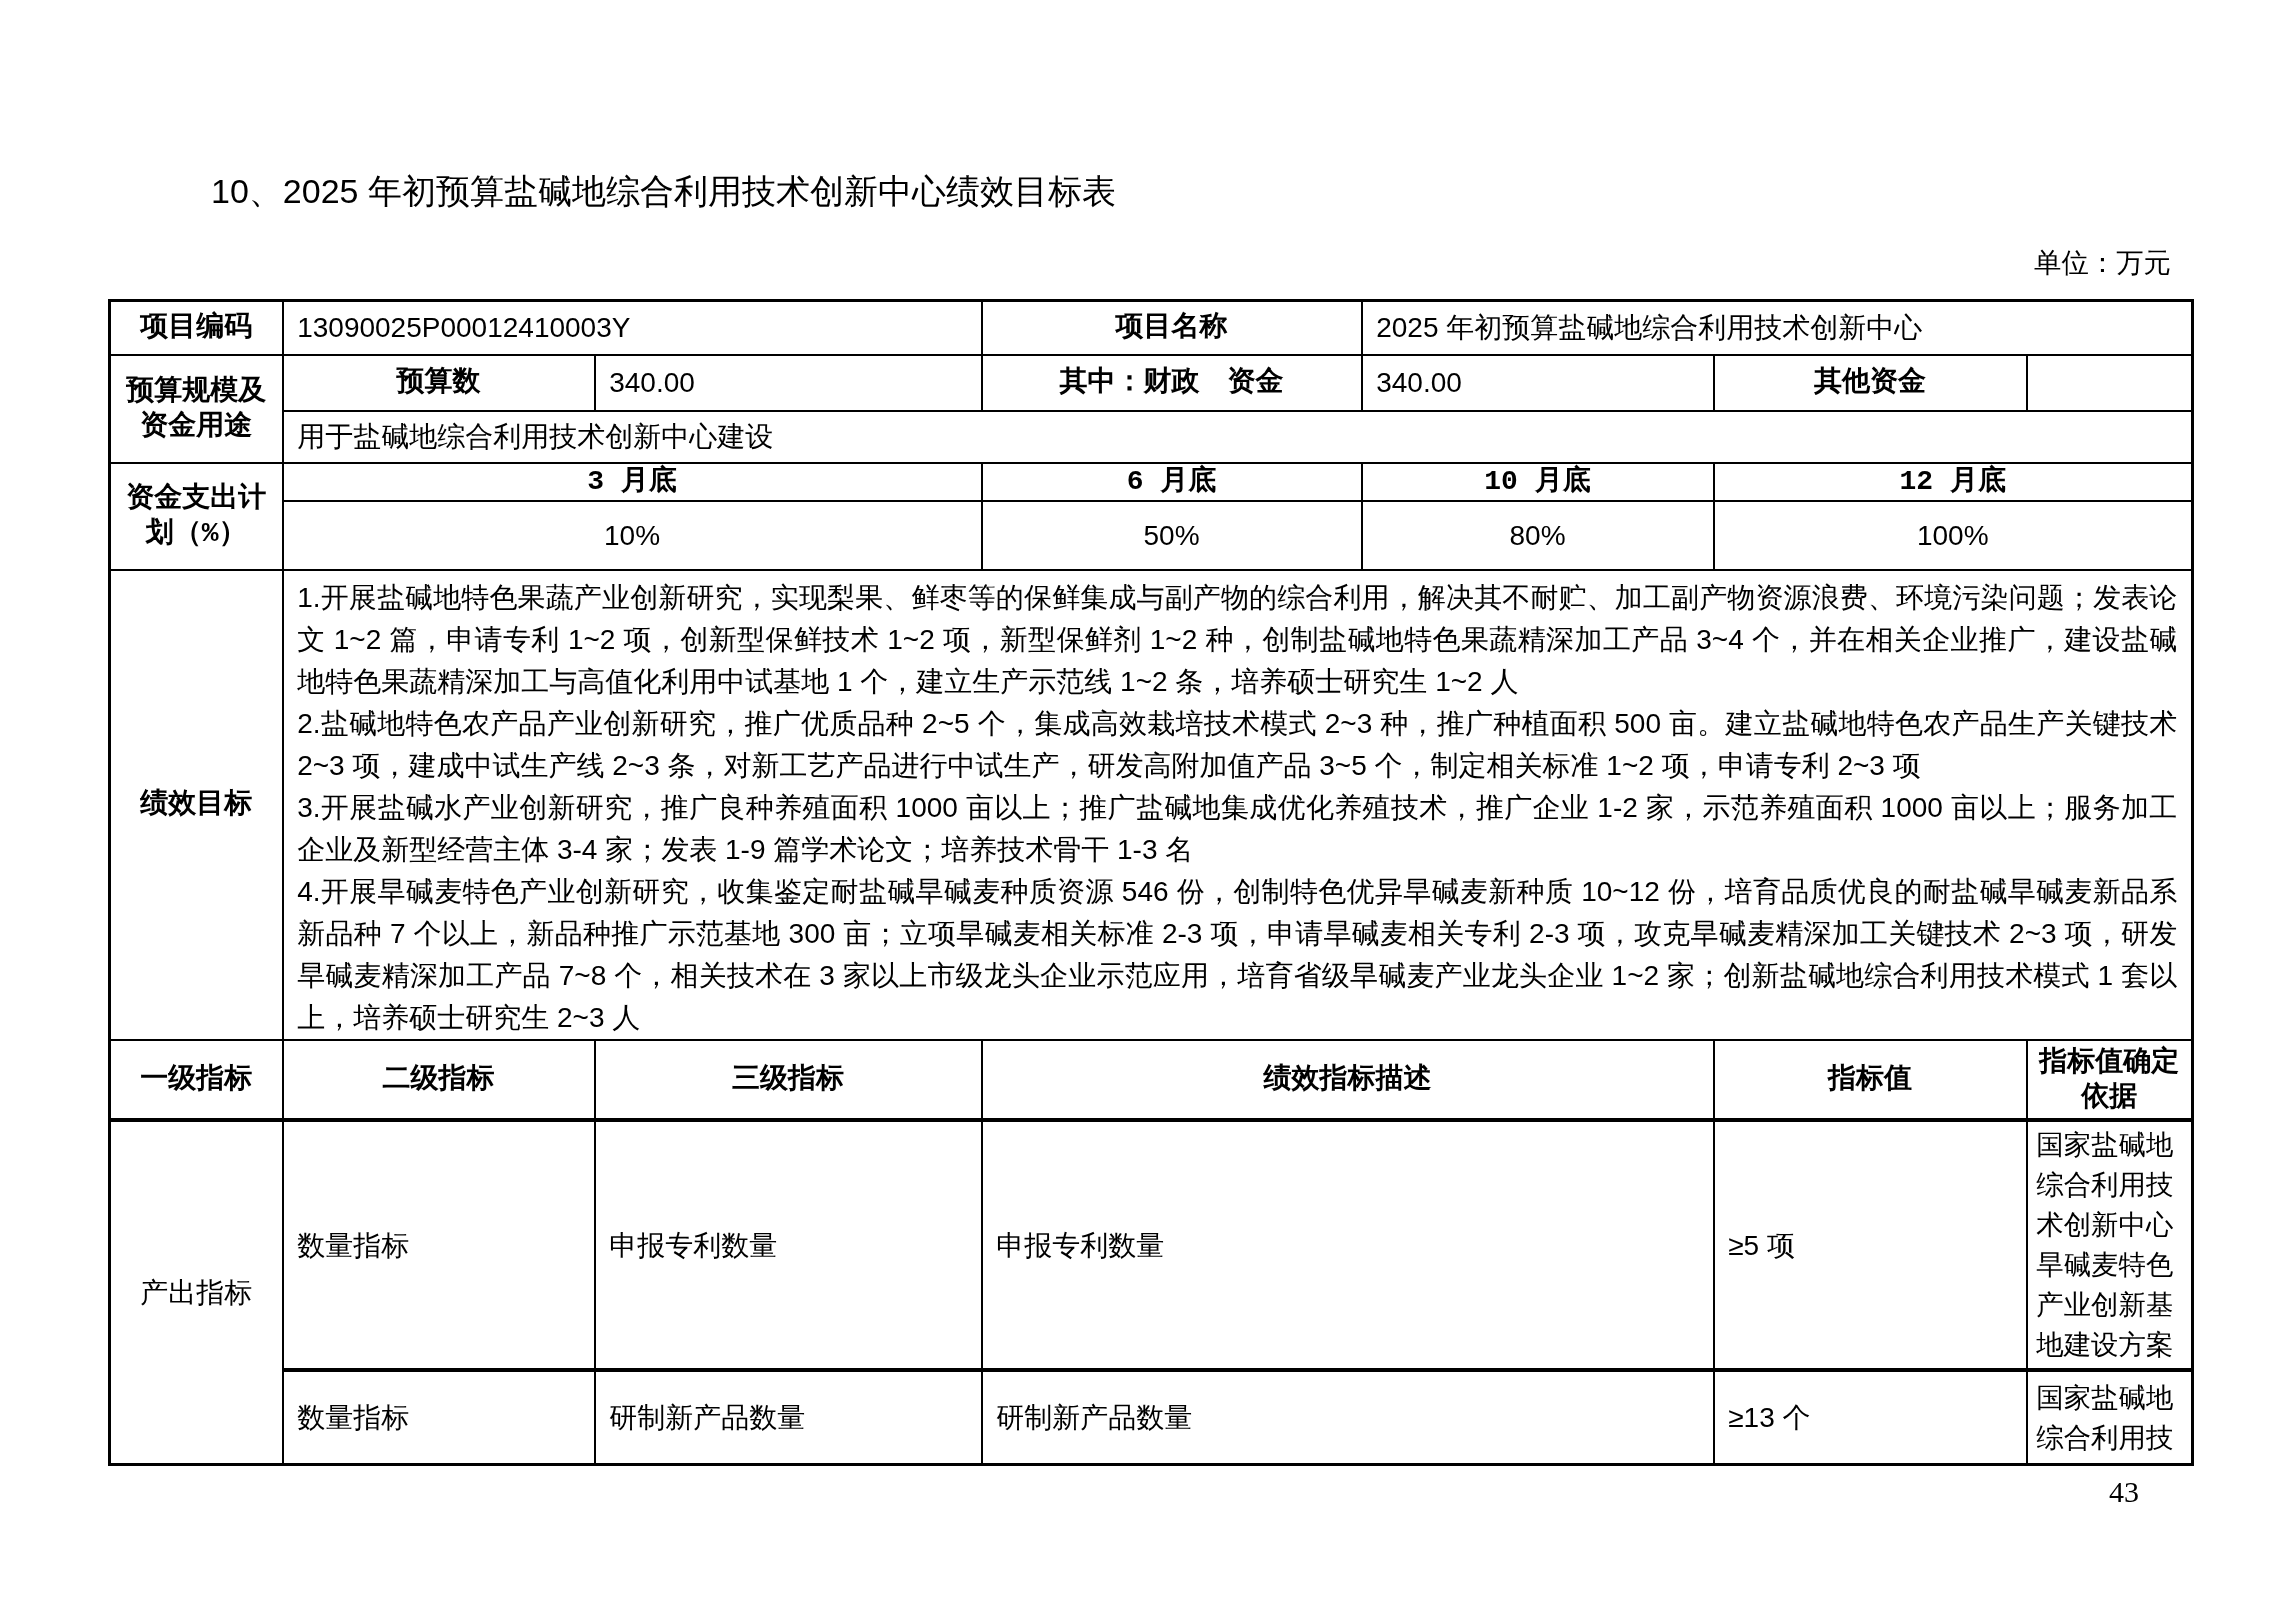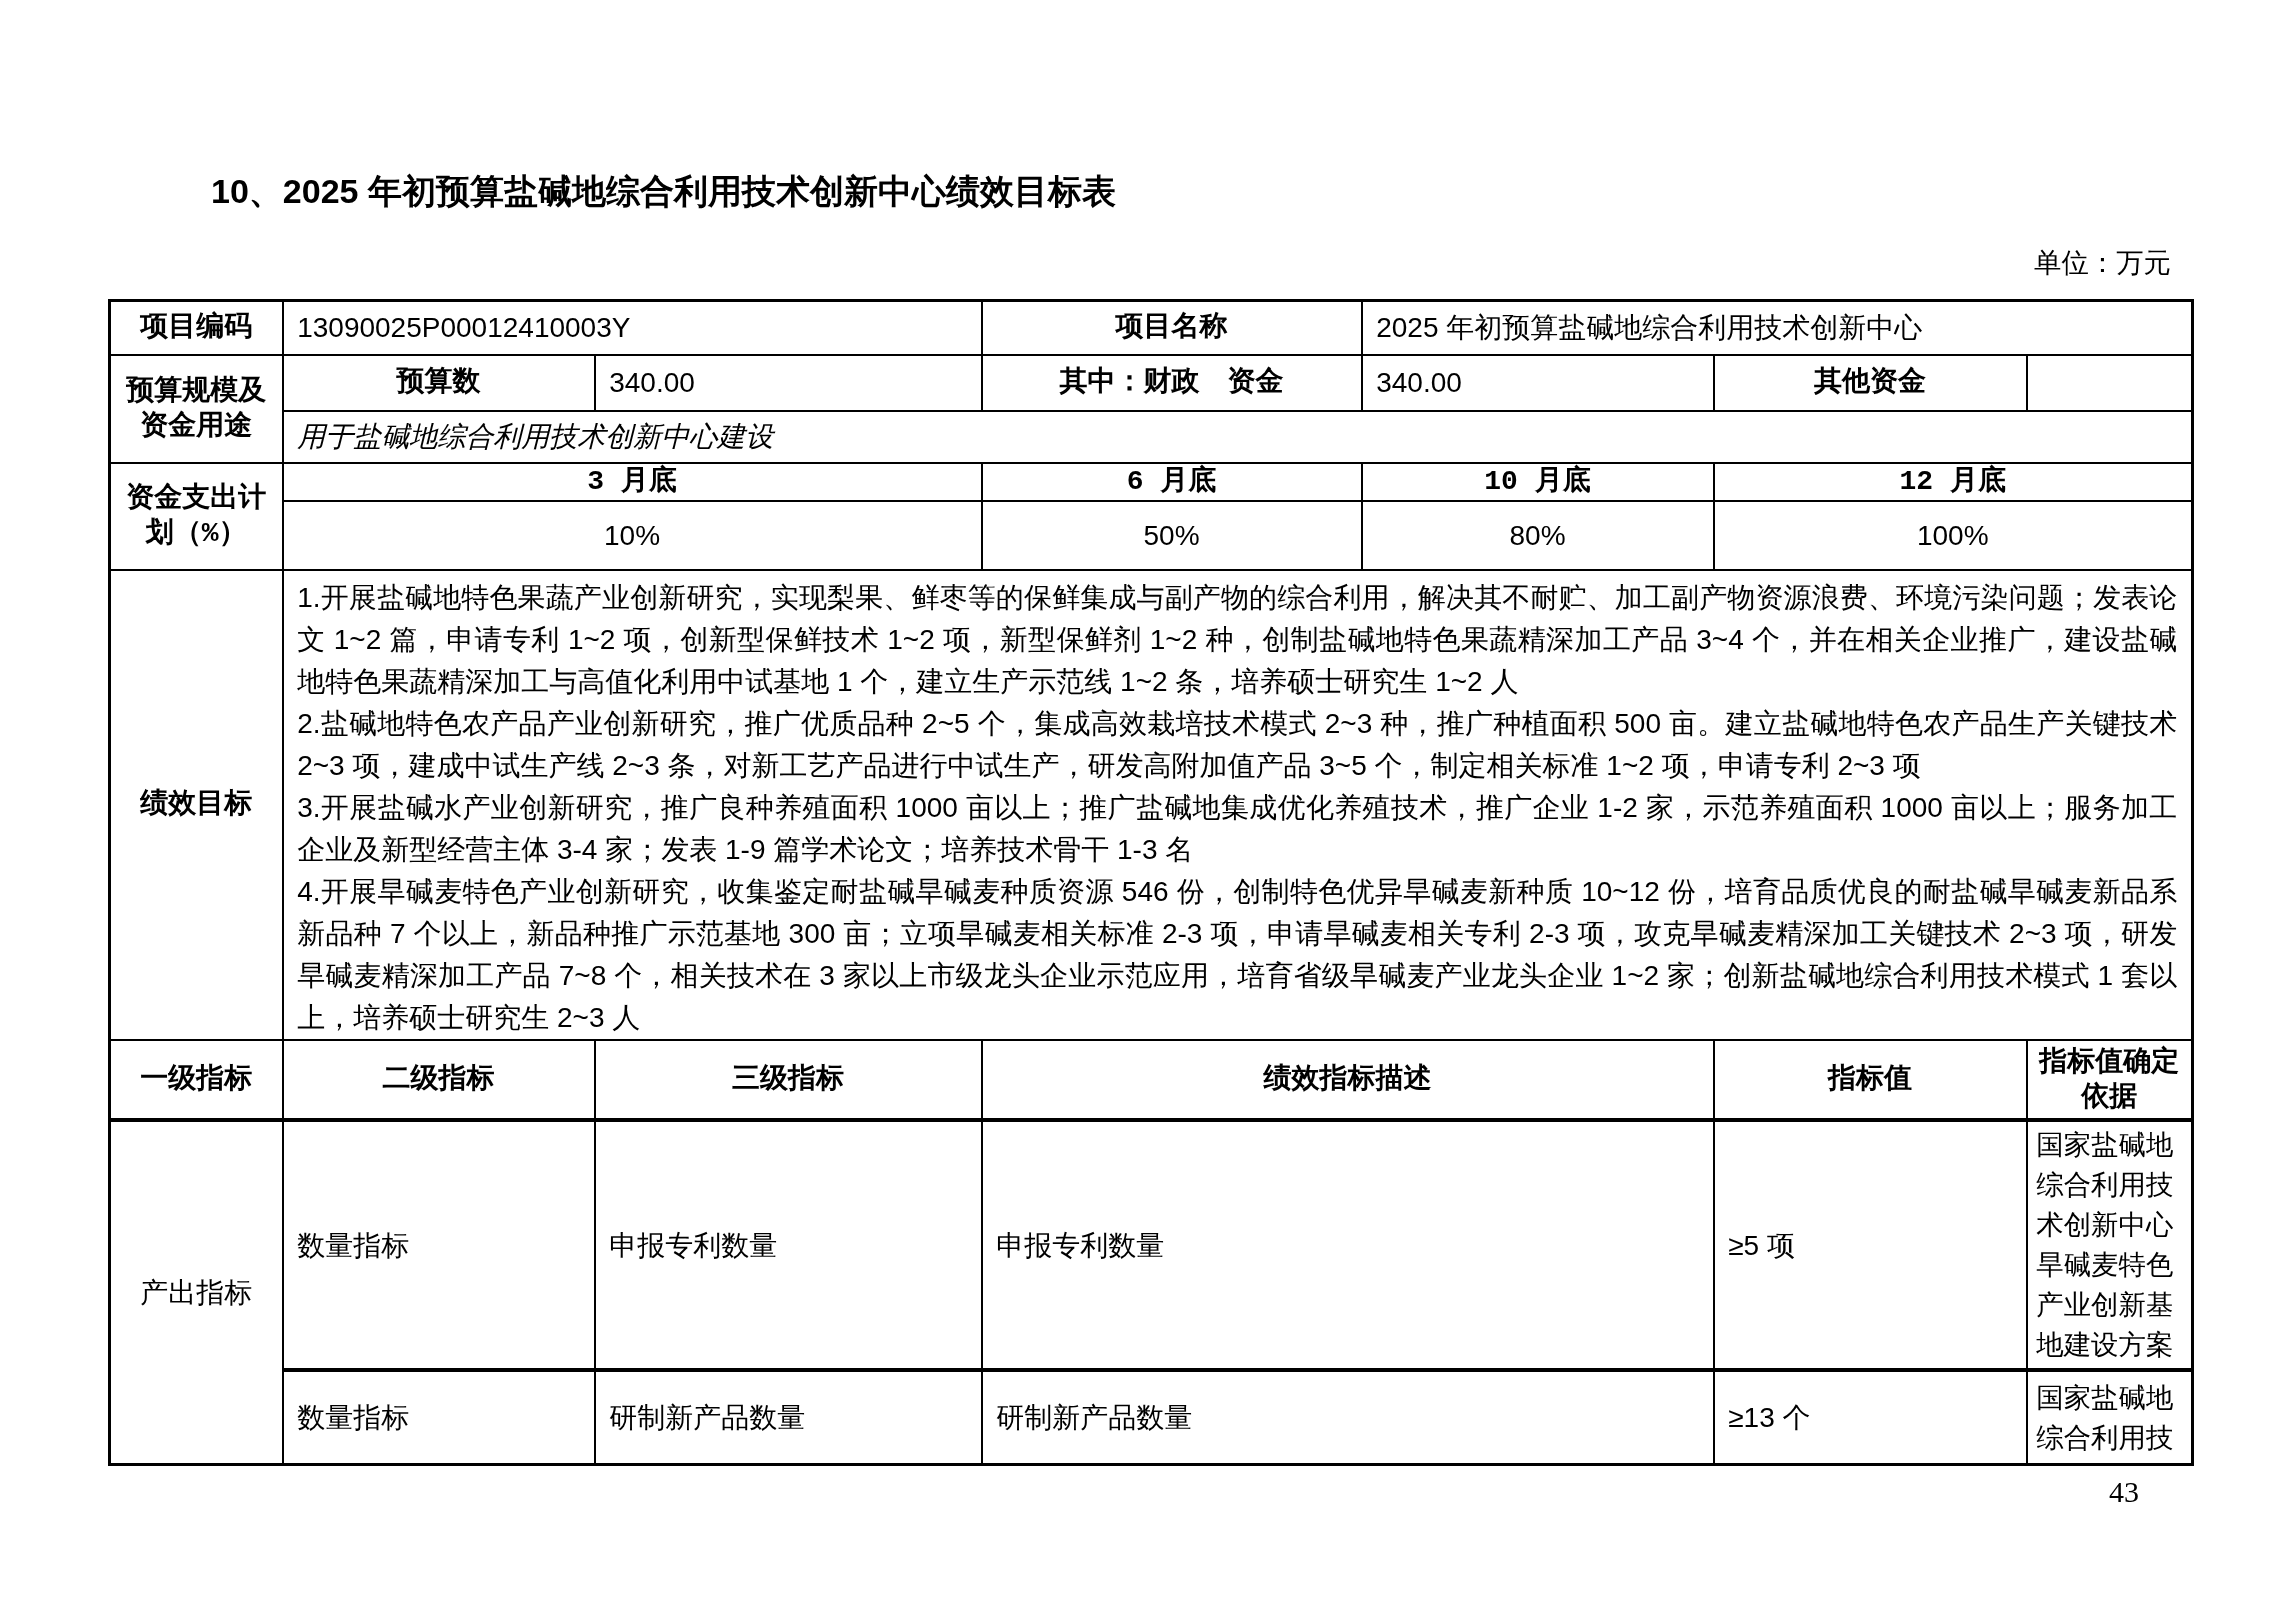--- a/index.html
+++ b/index.html
@@ -5,42 +5,42 @@
   html,body { margin:0; padding:0; background:#fff; }
   body {
     width:2293px; height:1620px;
     font-family:"Liberation Sans","DejaVu Sans",sans-serif;
     color:#000;
   }
   .page { position:relative; width:2293px; height:1620px; overflow:hidden; background:#fff; }
 
   .title {
     position:absolute; left:211px; top:169px; margin:0;
-    font-size:34px; font-weight:bold; white-space:nowrap;
+    font-size:34px; font-weight:normal; white-space:nowrap;
   }
   .unit-note {
     position:absolute; right:122px; top:245px;
     font-size:27.4px; white-space:nowrap;
   }
 
   table.main-table {
     position:absolute; left:108px; top:299px;
     width:2083px; table-layout:fixed;
     border-collapse:collapse; border:3.9px solid #000;
   }
   td {
     border:2px solid #000;
     padding:16px; font-size:28px; line-height:1.25;
     overflow:hidden; word-break:break-all;
     vertical-align:middle;
   }
   .hdr  { font-weight:bold; text-align:center; padding:0 5.9px;font-family:Liberation Mono, monospace; }
   .val  { text-align:left; padding:0 13.7px; }
   .ctr  { text-align:center; }
-  .r1 { height:54px; } .r2 { height:56px; } .r3 { height:52px;font-style:italic; }
+  .r1 { height:54px; } .r2 { height:56px; } .r3 { height:52px; }
   .r4 { height:38px; } .r5 { height:54px; } .r6 { height:466px; }
   .r7 { height:80px; } .r8 { height:250px; } .r9 { height:94px; }
   .goal-content {
     vertical-align:top; text-align:justify;
     padding:6.9px 13.7px 0 13.7px; line-height:42px;
   }
   .goal-content div { margin:0; }
   .basis {
     font-size:27.4px; line-height:40px; padding:2px 8.8px; text-align:left;
   }

